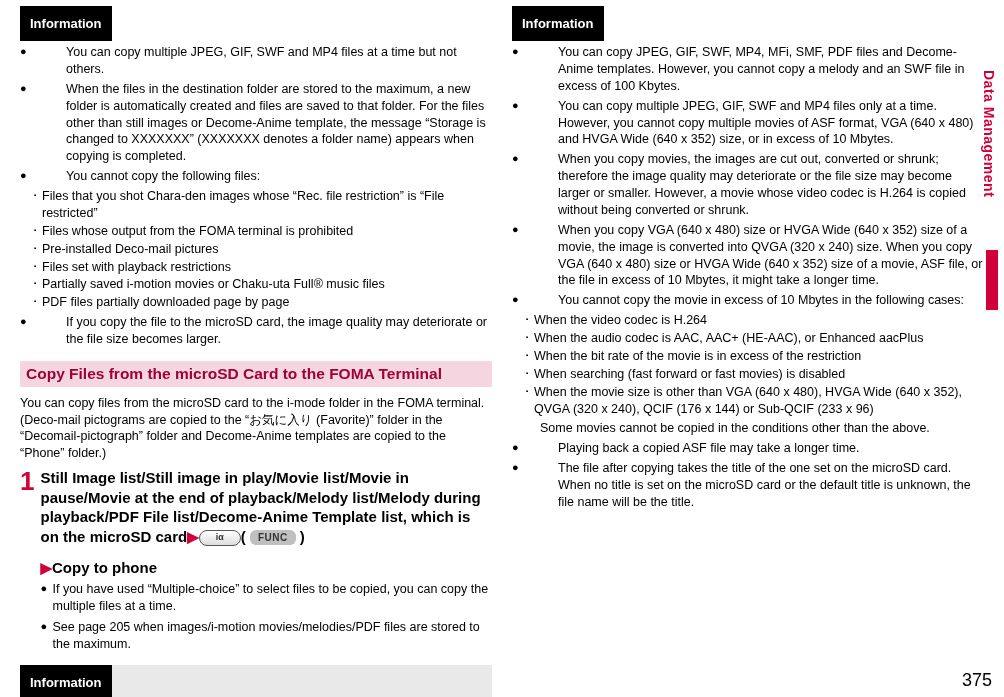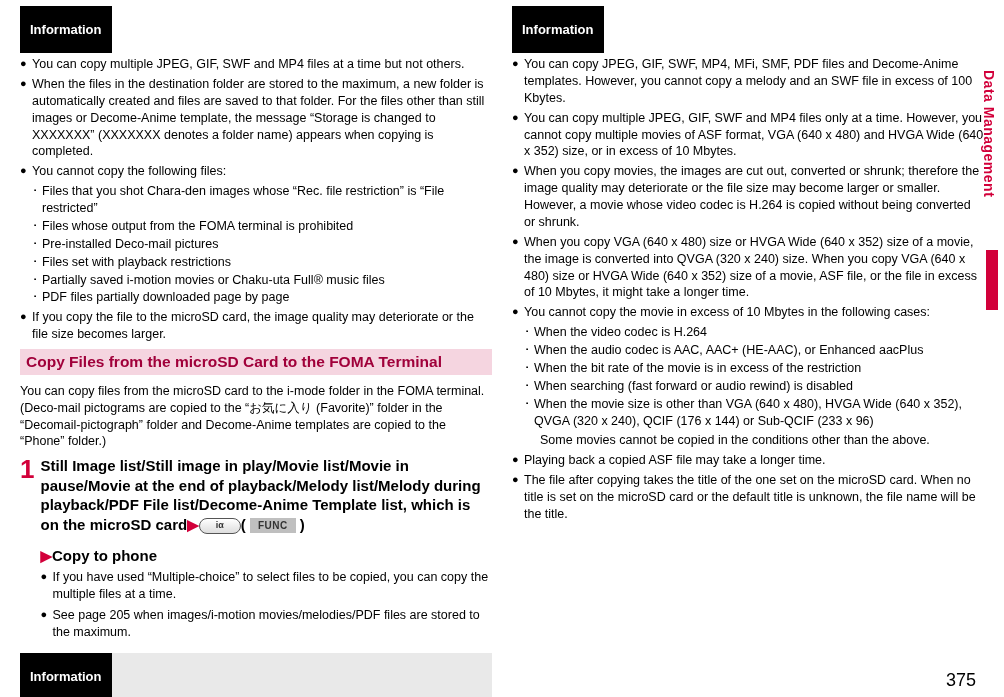--- a/index.html
+++ b/index.html
@@ -24,53 +24,54 @@
   }
   .info-header {
     background: #fff;
     margin-bottom: 2px;
   }
   .info-badge {
     display: inline-block;
     background: #000;
     color: #fff;
     font-weight: bold;
-    padding: 16px 10px;
+    padding: 10px 10px;
     font-size: 13px;
   }
   .bullet-item {
     display: flex;
     margin: 3px 0;
     line-height: 1.35;
   }
   .bullet-item .dot {
     flex: 0 0 12px;
     font-size: 11px;
   }
   .bullet-item .txt {
     flex: 1;
+    margin-left: 34px;
   }
   .sub-bullet {
     display: flex;
     margin: 1px 0 1px 12px;
     line-height: 1.35;
   }
   .sub-bullet .dot {
     flex: 0 0 10px;
   }
   .sub-bullet .txt {
     flex: 1;
   }
   .section-title {
     background: #f5d5e0;
     color: #a0003a;
     font-weight: bold;
     font-size: 15.5px;
     padding: 4px 6px 4px 6px;
-    margin: 6px 0 8px 0;
+    margin: 13px 0 8px 0;
     line-height: 1.15;
   }
   .intro-bold {
     font-weight: normal;
     line-height: 1.35;
     margin-bottom: 6px;
   }
   .step {
     display: flex;
     gap: 6px;
@@ -111,21 +112,21 @@
   }
   .func-label {
     display: inline-flex;
     align-items: center;
     justify-content: center;
     background: #bfbfbf;
     color: #333;
     font-size: 10px;
     font-weight: bold;
     padding: 1px 8px;
-    border-radius: 0;
+    border-radius: 6px;
     vertical-align: middle;
     letter-spacing: 0.5px;
   }
   .copy-line {
     font-weight: bold;
     font-size: 15px;
     margin-top: 13px;
   }
   .step-note {
     display:flex;
@@ -158,21 +159,21 @@
   .side-mark {
     position:absolute;
     right:0;
     top:180px;
     width:12px;
     height:60px;
     background:#d2003a;
   }
   .page-num {
     position: absolute;
-    right: 28px;
+    right: 12px;
     bottom: 6px;
     font-size: 18px;
   }
 </style>
 </head>
 <body>
 
 <div class="columns">
 
   <div class="col">
@@ -293,21 +294,21 @@
     <div class="sub-bullet">
         <span class="dot">･</span>
         <span class="txt">When the audio codec is AAC, AAC+ (HE-AAC), or Enhanced aacPlus</span>
       </div>
     <div class="sub-bullet">
         <span class="dot">･</span>
         <span class="txt">When the bit rate of the movie is in excess of the restriction</span>
       </div>
     <div class="sub-bullet">
         <span class="dot">･</span>
-        <span class="txt">When searching (fast forward or audio rewind) is disabled</span>
+        <span class="txt">When searching (fast forward or fast movies) is disabled</span>
       </div>
     <div class="sub-bullet">
         <span class="dot">･</span>
         <span class="txt">When the movie size is other than VGA (640 x 480), HVGA Wide (640 x 352), QVGA (320 x 240), QCIF (176 x 144) or Sub-QCIF (233 x 96)</span>
       </div>
 
     <div style="margin:3px 0 3px 28px; line-height:1.35;">Some movies cannot be copied in the conditions other than the above.</div>
 
     <div class="bullet-item">
         <span class="dot">●</span>

